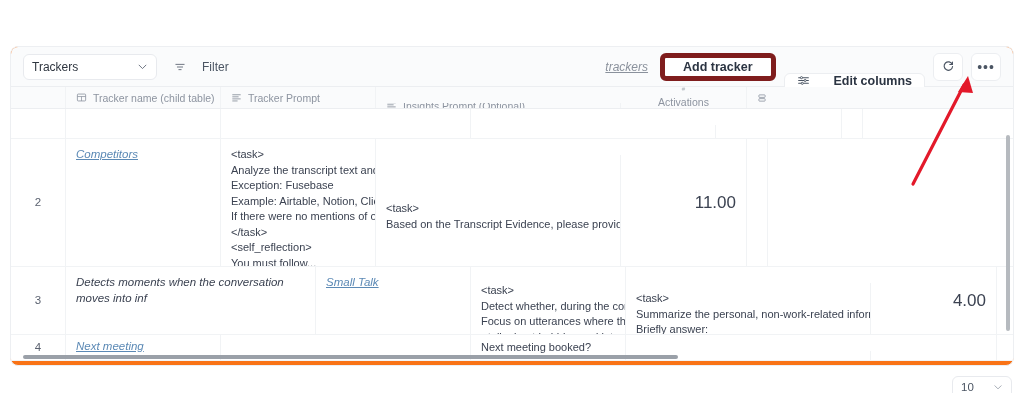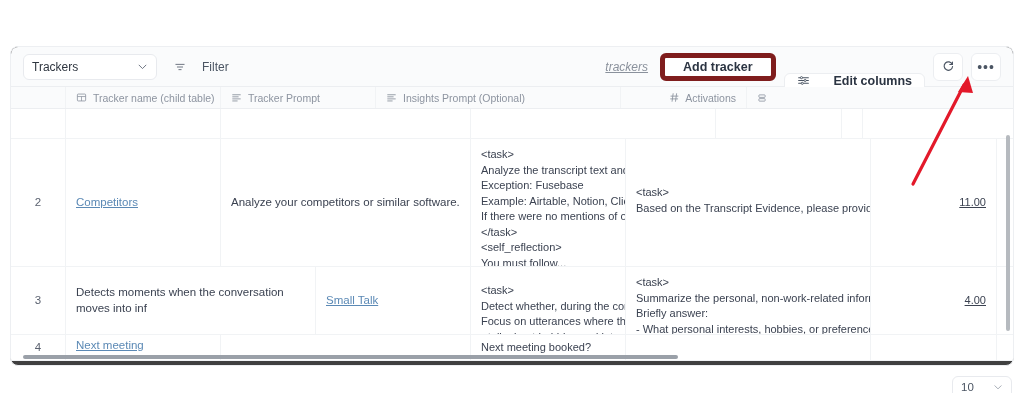--- a/index.html
+++ b/index.html
@@ -25,21 +25,21 @@
     border: none; outline: none; background: transparent;
     font-family: "Liberation Sans", sans-serif;
     font-size: 12.5px; color: #374151; width: 100%;
   }
   .search-input::placeholder { color: #aab0ba; }
 
   
   .card {
     position: absolute; left: 10px; top: 46px;
     width: 1004px; height: 320px;
-    background: #404040;
+    background: #f97316;
     border: 1px solid #edeff2;
     border-radius: 8px;
     overflow: hidden;
   }
 
   
   .toolbar {
     position: relative; height: 40px;
     background: #fafbfc;
     border-bottom: 1px solid #eceef1;
@@ -98,30 +98,30 @@
     background: #fafbfc;
     border-bottom: 1px solid #eceef1;
   }
   .hc {
     display: flex; align-items: center; gap: 6px;
     font-size: 10.5px; color: #8d94a0;
     padding-left: 10px;
     border-right: 1px solid #f1f3f5;
     overflow: hidden; white-space: nowrap;
   }
-  .hc.right { justify-content: flex-end; padding-right: 10px; gap: 5px; }
+  .hc.right { justify-content: flex-end; padding-right: 10px; gap: 5px; flex-direction: column; }
   .hc.right .lbl { order: 2; }
   .hc.right .hicon { order: 1; }
 
   
   .c-num  { width: 55px; flex: 0 0 55px; }
   .c-name { width: 155px; flex: 0 0 155px; }
   .c-desc { width: 250px; flex: 0 0 250px; }
   .c-tp   { width: 155px; flex: 0 0 155px; }
-  .c-ip   { width: 245px; flex: 0 0 245px; }
+  .c-ip   { width: 245px; flex: 0 0 245px; margin-top: 16px; }
   .c-act  { width: 126px; flex: 0 0 126px; }
   .c-last { width: 20px;  flex: 0 0 20px; border-right: none; }
 
   .body-area {
     position: relative;
     height: 252px;
     overflow: hidden;
     background: #ffffff;
   }
   .row {
@@ -133,24 +133,24 @@
     border-right: 1px solid #f1f3f5;
     padding: 8px 10px;
     font-size: 11.5px; color: #3b4251;
     overflow: hidden;
     line-height: 15.5px;
   }
   .cell.idx {
     display: flex; align-items: center; justify-content: center;
     color: #5b6270; font-size: 11.5px;
   }
-  .cell.vcenter { display: flex; align-items: center; }
+  .cell.vcenter { display: flex; align-items: flex-start; font-style: italic; }
   .cell.num {
     display: flex; align-items: center; justify-content: flex-end;
-    font-size: 11px; color: #3b4251; text-decoration: underline;
+    font-size: 17px; color: #3b4251;
   }
   .link {
     color: #5b89b5; text-decoration: underline; font-size: 11.5px;
     white-space: nowrap;
   }
   .pre {
     white-space: pre; font-size: 11px; line-height: 15.5px;
     color: #3b4251;
   }
   .clip { overflow: hidden; }
@@ -308,23 +308,20 @@
           <div class="cell c-desc"></div>
           <div class="cell c-ip"></div>
           <div class="cell num c-act"></div>
           <div class="cell c-last"></div>
         </div>
 
         <div class="row row-2">
           <div class="cell idx c-num">2</div>
           <div class="cell vcenter c-name">
             <a class="link">Competitors</a>
-          </div>
-          <div class="cell vcenter c-desc">
-            <span>Analyze your competitors or similar software.</span>
           </div>
           <div class="cell c-tp clip">
             <div class="pre">&lt;task&gt;
 Analyze the transcript text and ide
 Exception: Fusebase
 Example: Airtable, Notion, ClickUp
 If there were no mentions of other
 &lt;/task&gt;
 &lt;self_reflection&gt;
 You must follow...</div>

